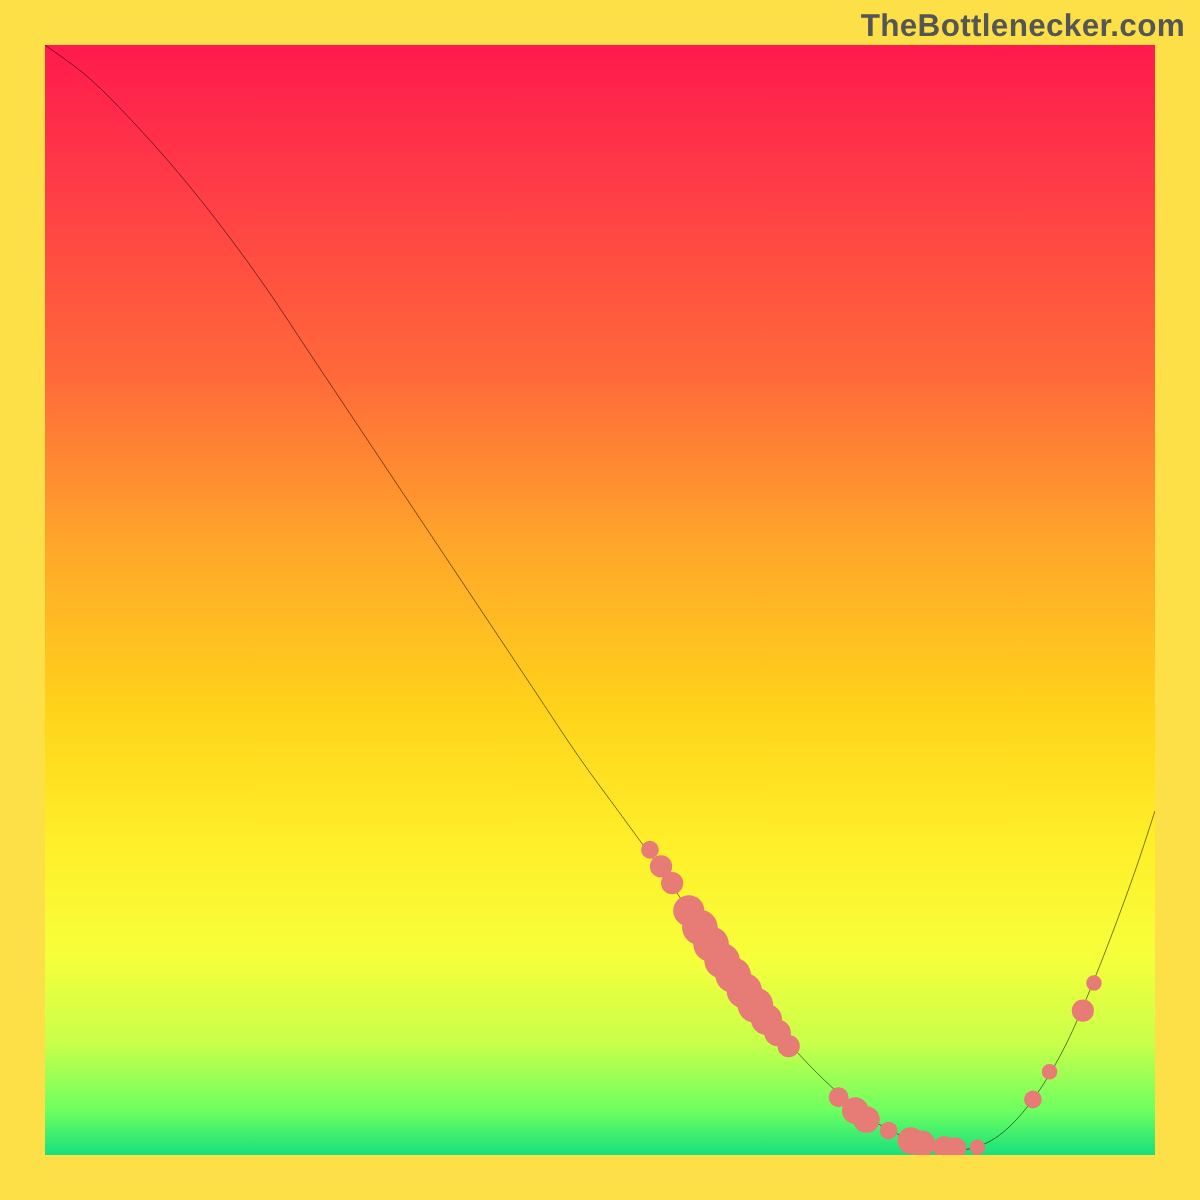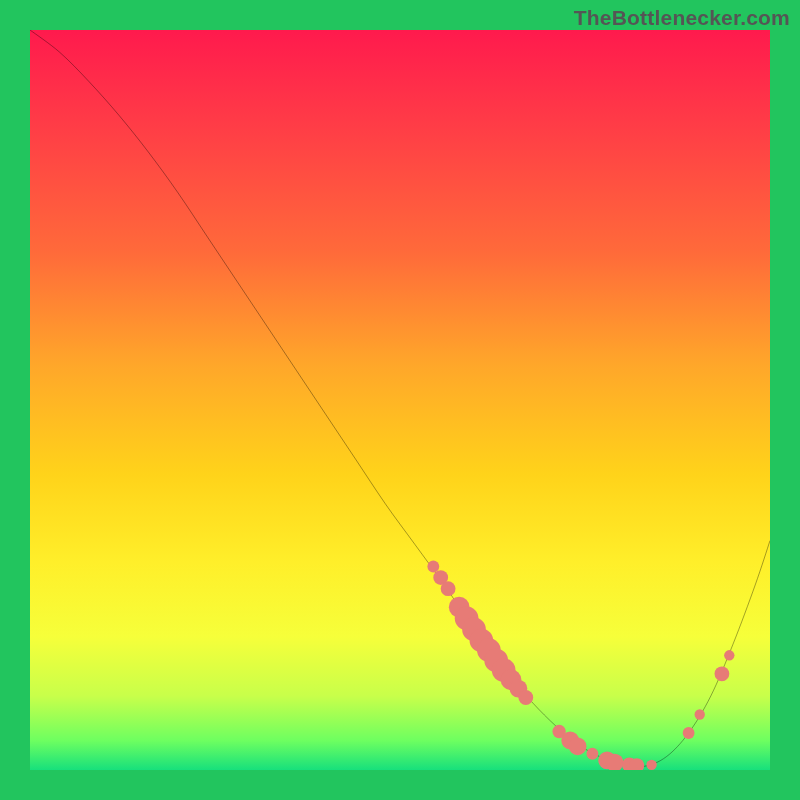--- a/index.html
+++ b/index.html
@@ -7,21 +7,21 @@
     padding: 0;
     width: 800px;
     height: 800px;
     background: #000;
     font-family: Arial, Helvetica, sans-serif;
   }
   .stage {
     position: relative;
     width: 800px;
     height: 800px;
-    background: #22c55e;
+    background: #fde047;
   }
   .attribution {
     position: absolute;
     top: 6px;
     right: 10px;
     color: #555;
     font-size: 21px;
     font-weight: 600;
     letter-spacing: 0.2px;
     user-select: none;

